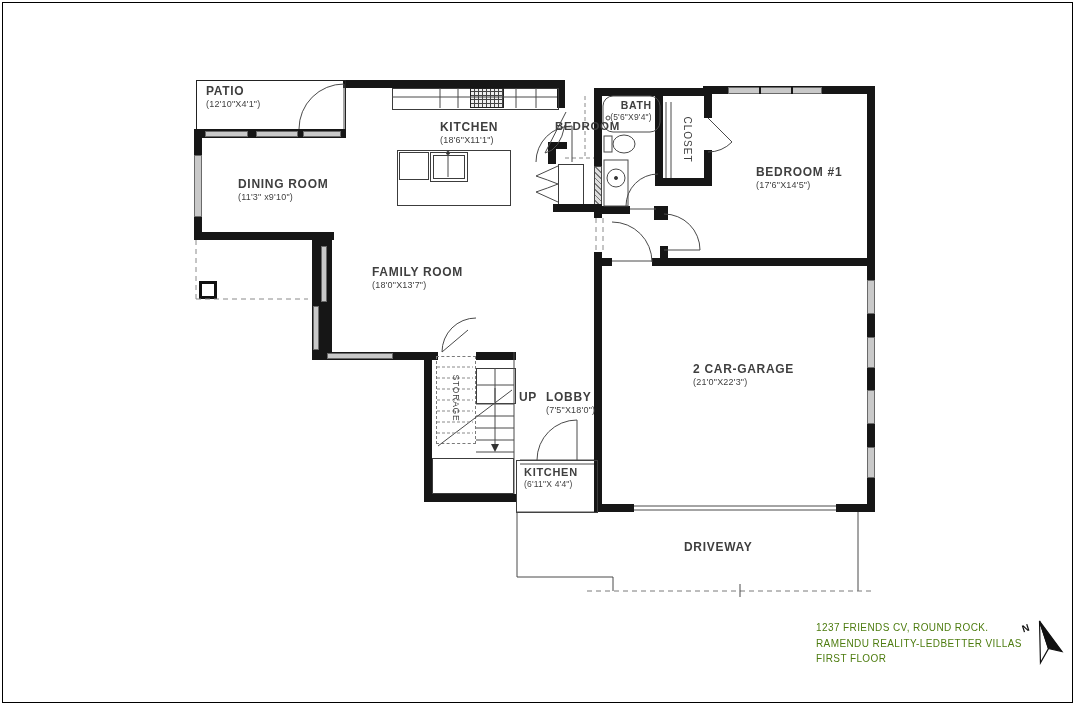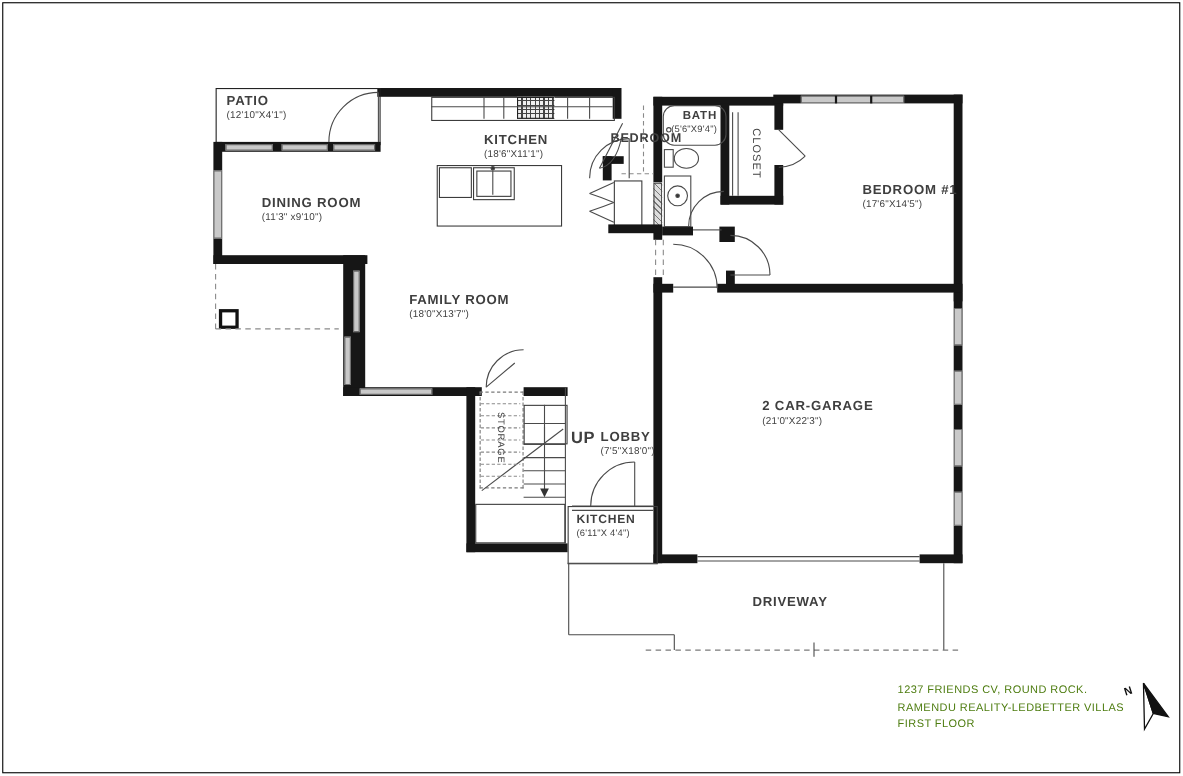--- a/index.html
+++ b/index.html
@@ -225,37 +225,37 @@
   <div class="lbl" style="left:555px;top:120px">
     <span class="nm" style="font-size:11.5px">BEDROOM</span>
   </div>
   <div class="lbl small" style="left:631px;top:99px;transform:translateX(-50%);text-align:right">
     <span class="nm">BATH</span>
     <span class="dm">(5'6"X9'4")</span>
   </div>
   <div class="lbl vert" style="left:657px;top:134px;width:60px;font-size:10px;letter-spacing:1px">
     <span>CLOSET</span>
   </div>
-  <div class="lbl" style="left:784px;top:165px">
+  <div class="lbl" style="left:756px;top:165px">
     <span class="nm">BEDROOM #1</span>
     <span class="dm">(17'6"X14'5")</span>
   </div>
   <div class="lbl" style="left:372px;top:265px">
     <span class="nm">FAMILY ROOM</span>
     <span class="dm">(18'0"X13'7")</span>
   </div>
   <div class="lbl" style="left:693px;top:362px">
     <span class="nm">2 CAR-GARAGE</span>
     <span class="dm">(21'0"X22'3")</span>
   </div>
   <div class="lbl vert" style="left:416px;top:393px;width:80px;font-size:8.5px;letter-spacing:.8px">
     <span>STORAGE</span>
   </div>
   <div class="lbl" style="left:519px;top:390px">
-    <span class="nm" style="font-size:15px">UP</span>
+    <span class="nm" style="font-size:12px">UP</span>
   </div>
   <div class="lbl" style="left:546px;top:390px">
     <span class="nm">LOBBY</span>
     <span class="dm">(7'5"X18'0")</span>
   </div>
   <div class="lbl" style="left:524px;top:466px">
     <span class="nm" style="font-size:11px">KITCHEN</span>
     <span class="dm" style="font-size:8.5px">(6'11"X 4'4")</span>
   </div>
   <div class="lbl" style="left:684px;top:540px">

